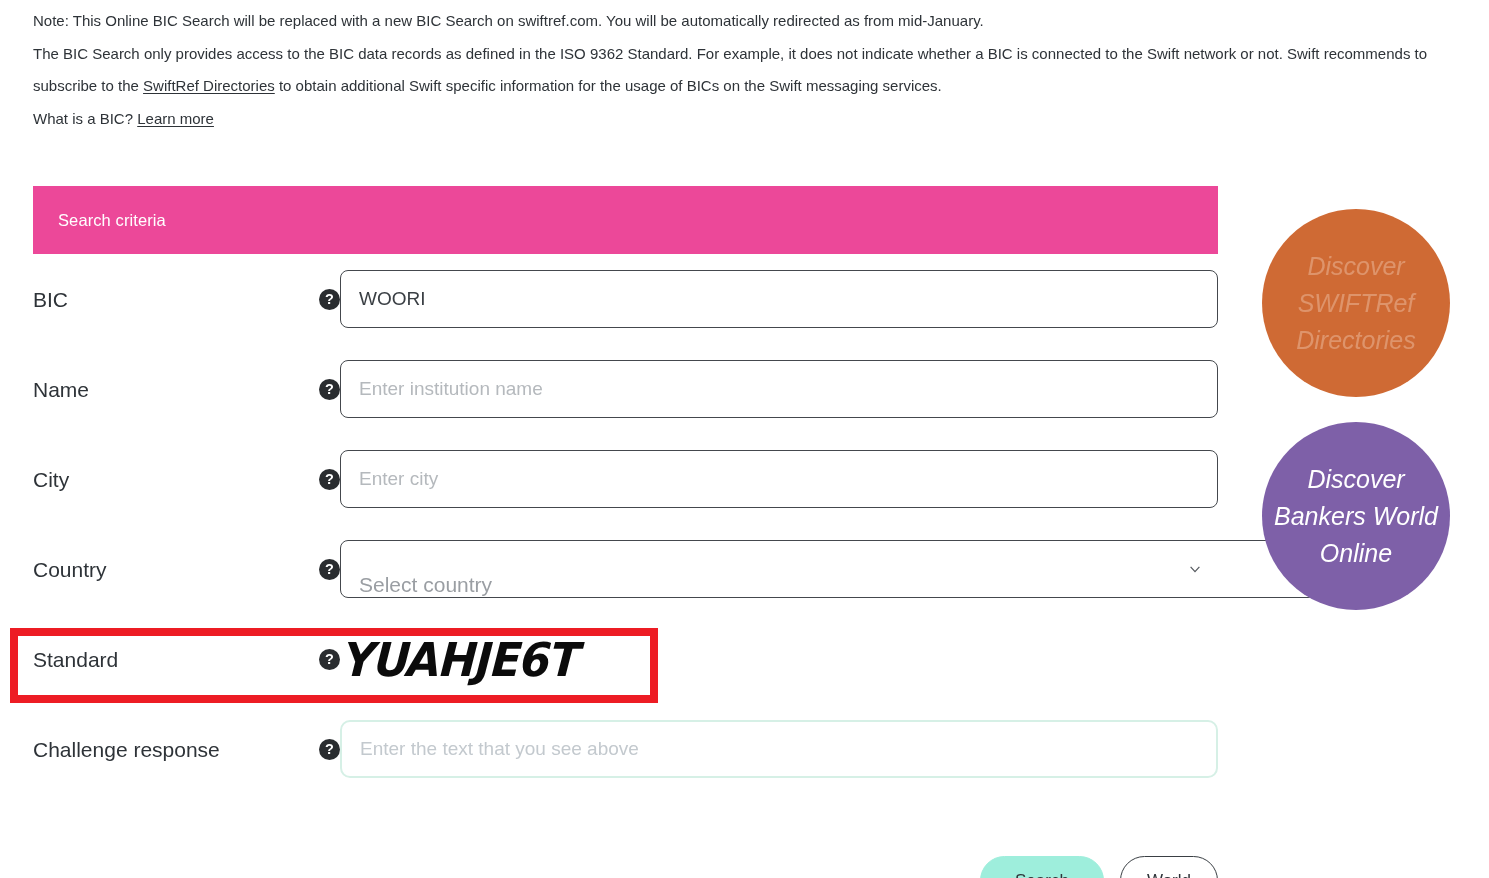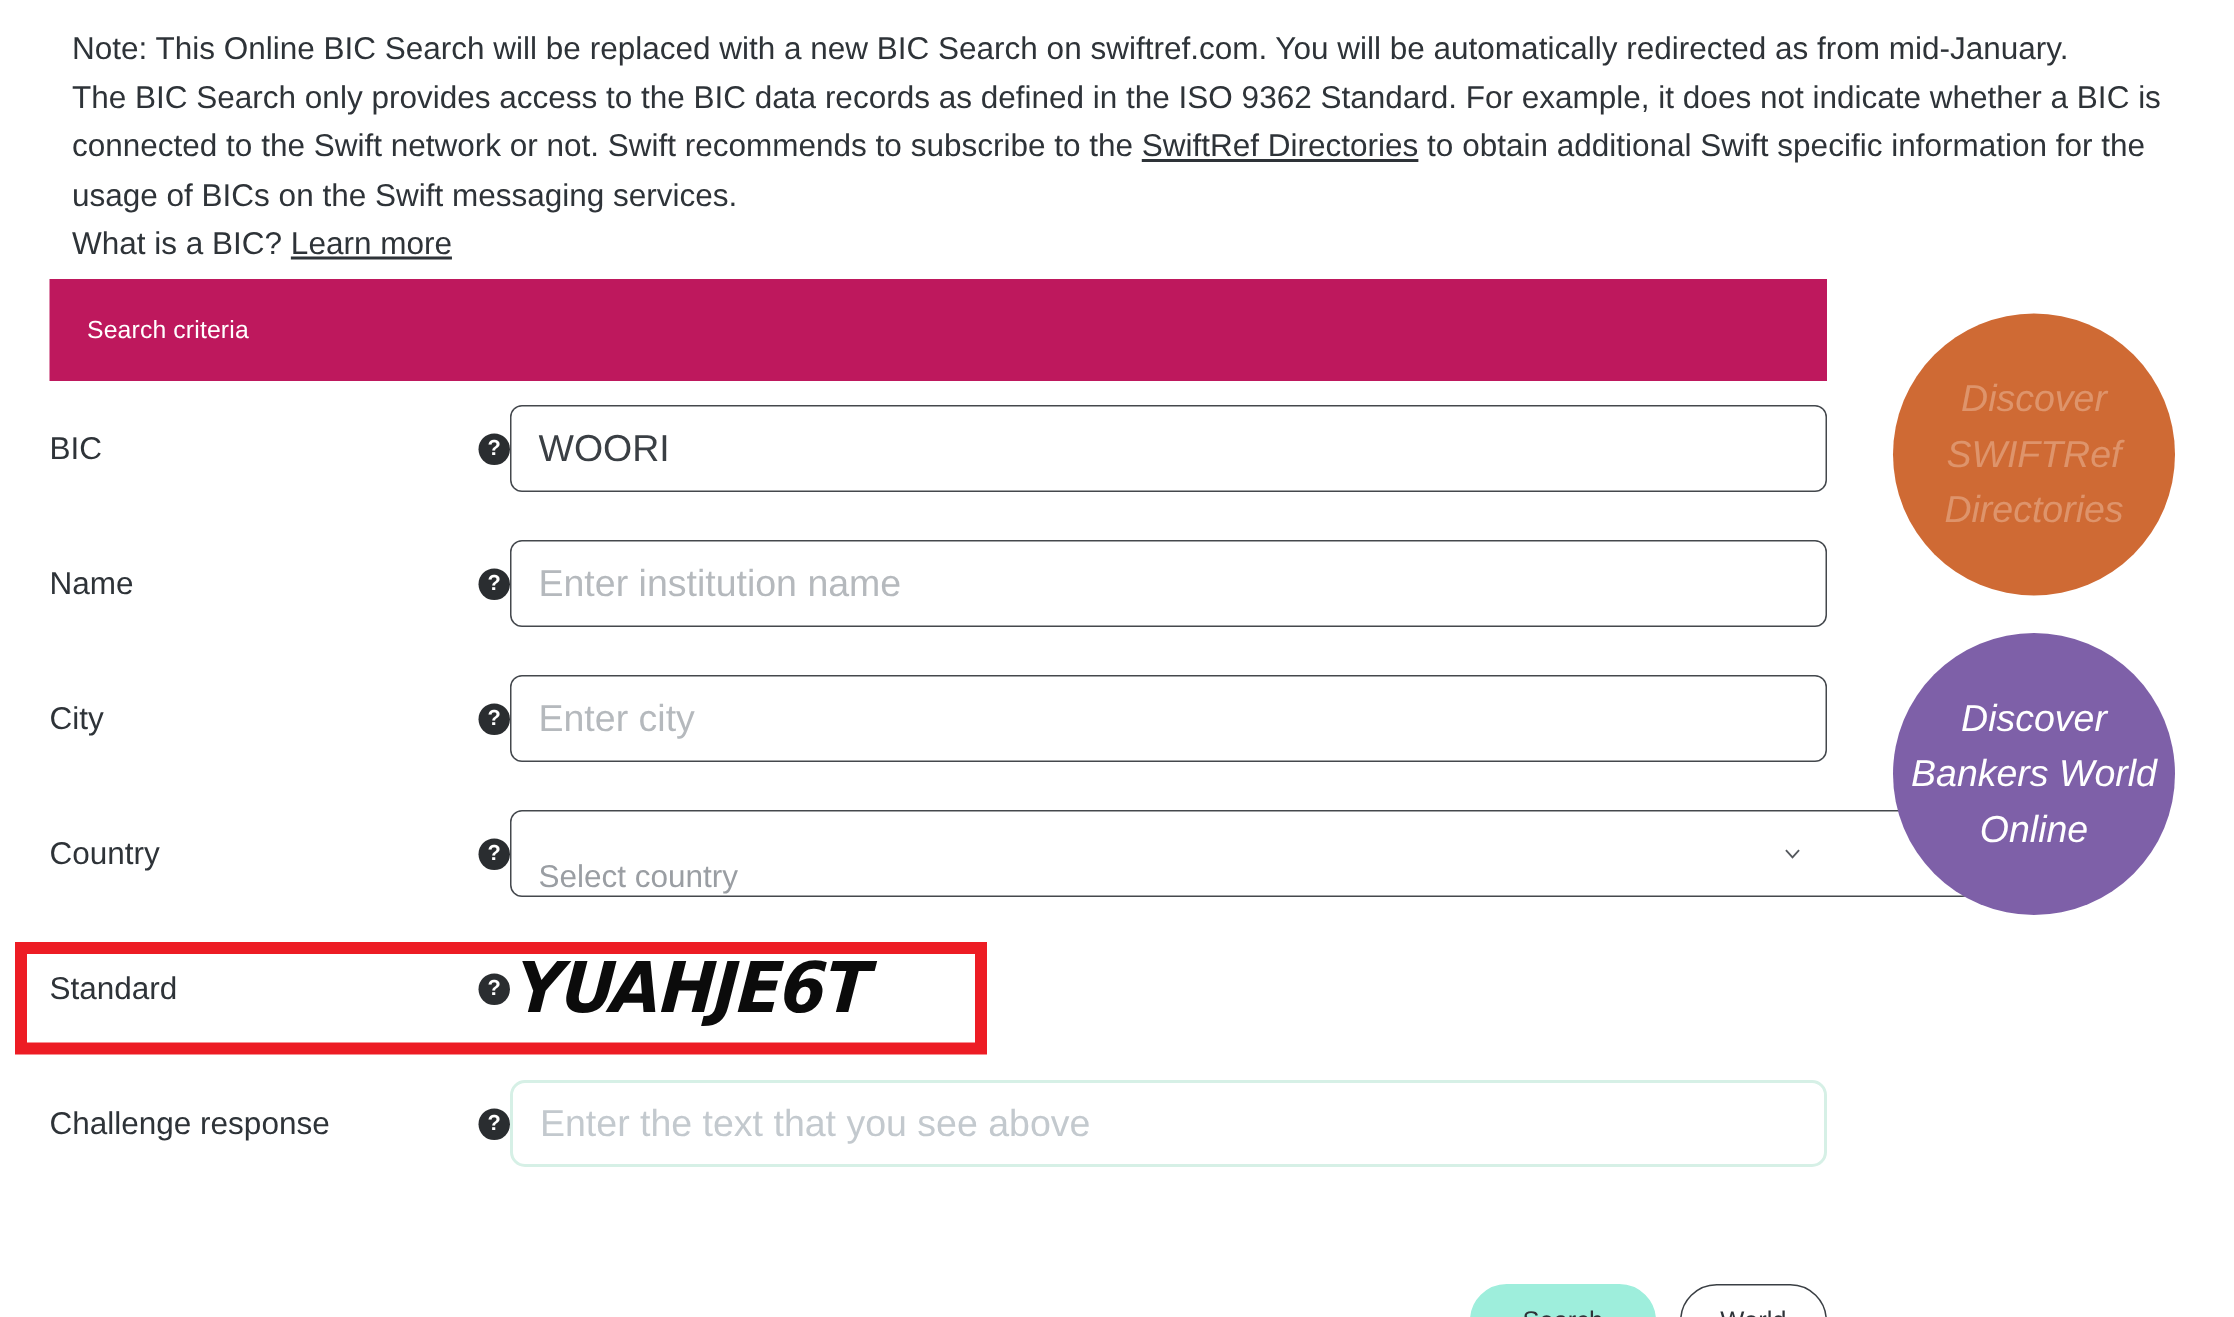--- a/index.html
+++ b/index.html
@@ -12,44 +12,43 @@
     font-family: "Liberation Sans", sans-serif;
     color: #2e3338;
     overflow: hidden;
     position: relative;
   }
 
   
   .intro {
     position: absolute;
     left: 33px;
-    top: 17px;
+    top: 5px;
     width: 1428px;
-    font-size: 21px;
+    font-size: 15px;
     line-height: 32.5px;
     color: #2e3338;
-    margin-left: 15px;
   }
   .intro p { margin: 0; }
   .intro a,
   .intro .link {
     color: #2e3338;
     text-decoration: underline;
     text-underline-offset: 2px;
     cursor: pointer;
   }
 
   
   .panel-header {
     position: absolute;
     left: 33px;
     top: 186px;
     width: 1185px;
     height: 68px;
-    background: #be185d;
+    background: #ec4899;
     display: flex;
     align-items: center;
     padding-left: 25px;
   }
   .panel-header-title {
     color: #ffffff;
     font-size: 16.5px;
     letter-spacing: .1px;
   }
 
@@ -98,21 +97,21 @@
 
   .field-wrap { flex: 1 1 auto; position: relative; }
 
   .text-input {
     width: 878px;
     height: 58px;
     border: 1px solid #44484d;
     border-radius: 8px;
     background: #ffffff;
     font-family: "Liberation Sans", sans-serif;
-    font-size: 25px;
+    font-size: 19px;
     color: #3a3f44;
     padding: 0 18px;
     outline: none;
   }
   .text-input::placeholder { color: #b5b9bd; }
 
   
   .select-wrap { position: relative; width: 878px; }
   .select-input {
     width: 976px;

